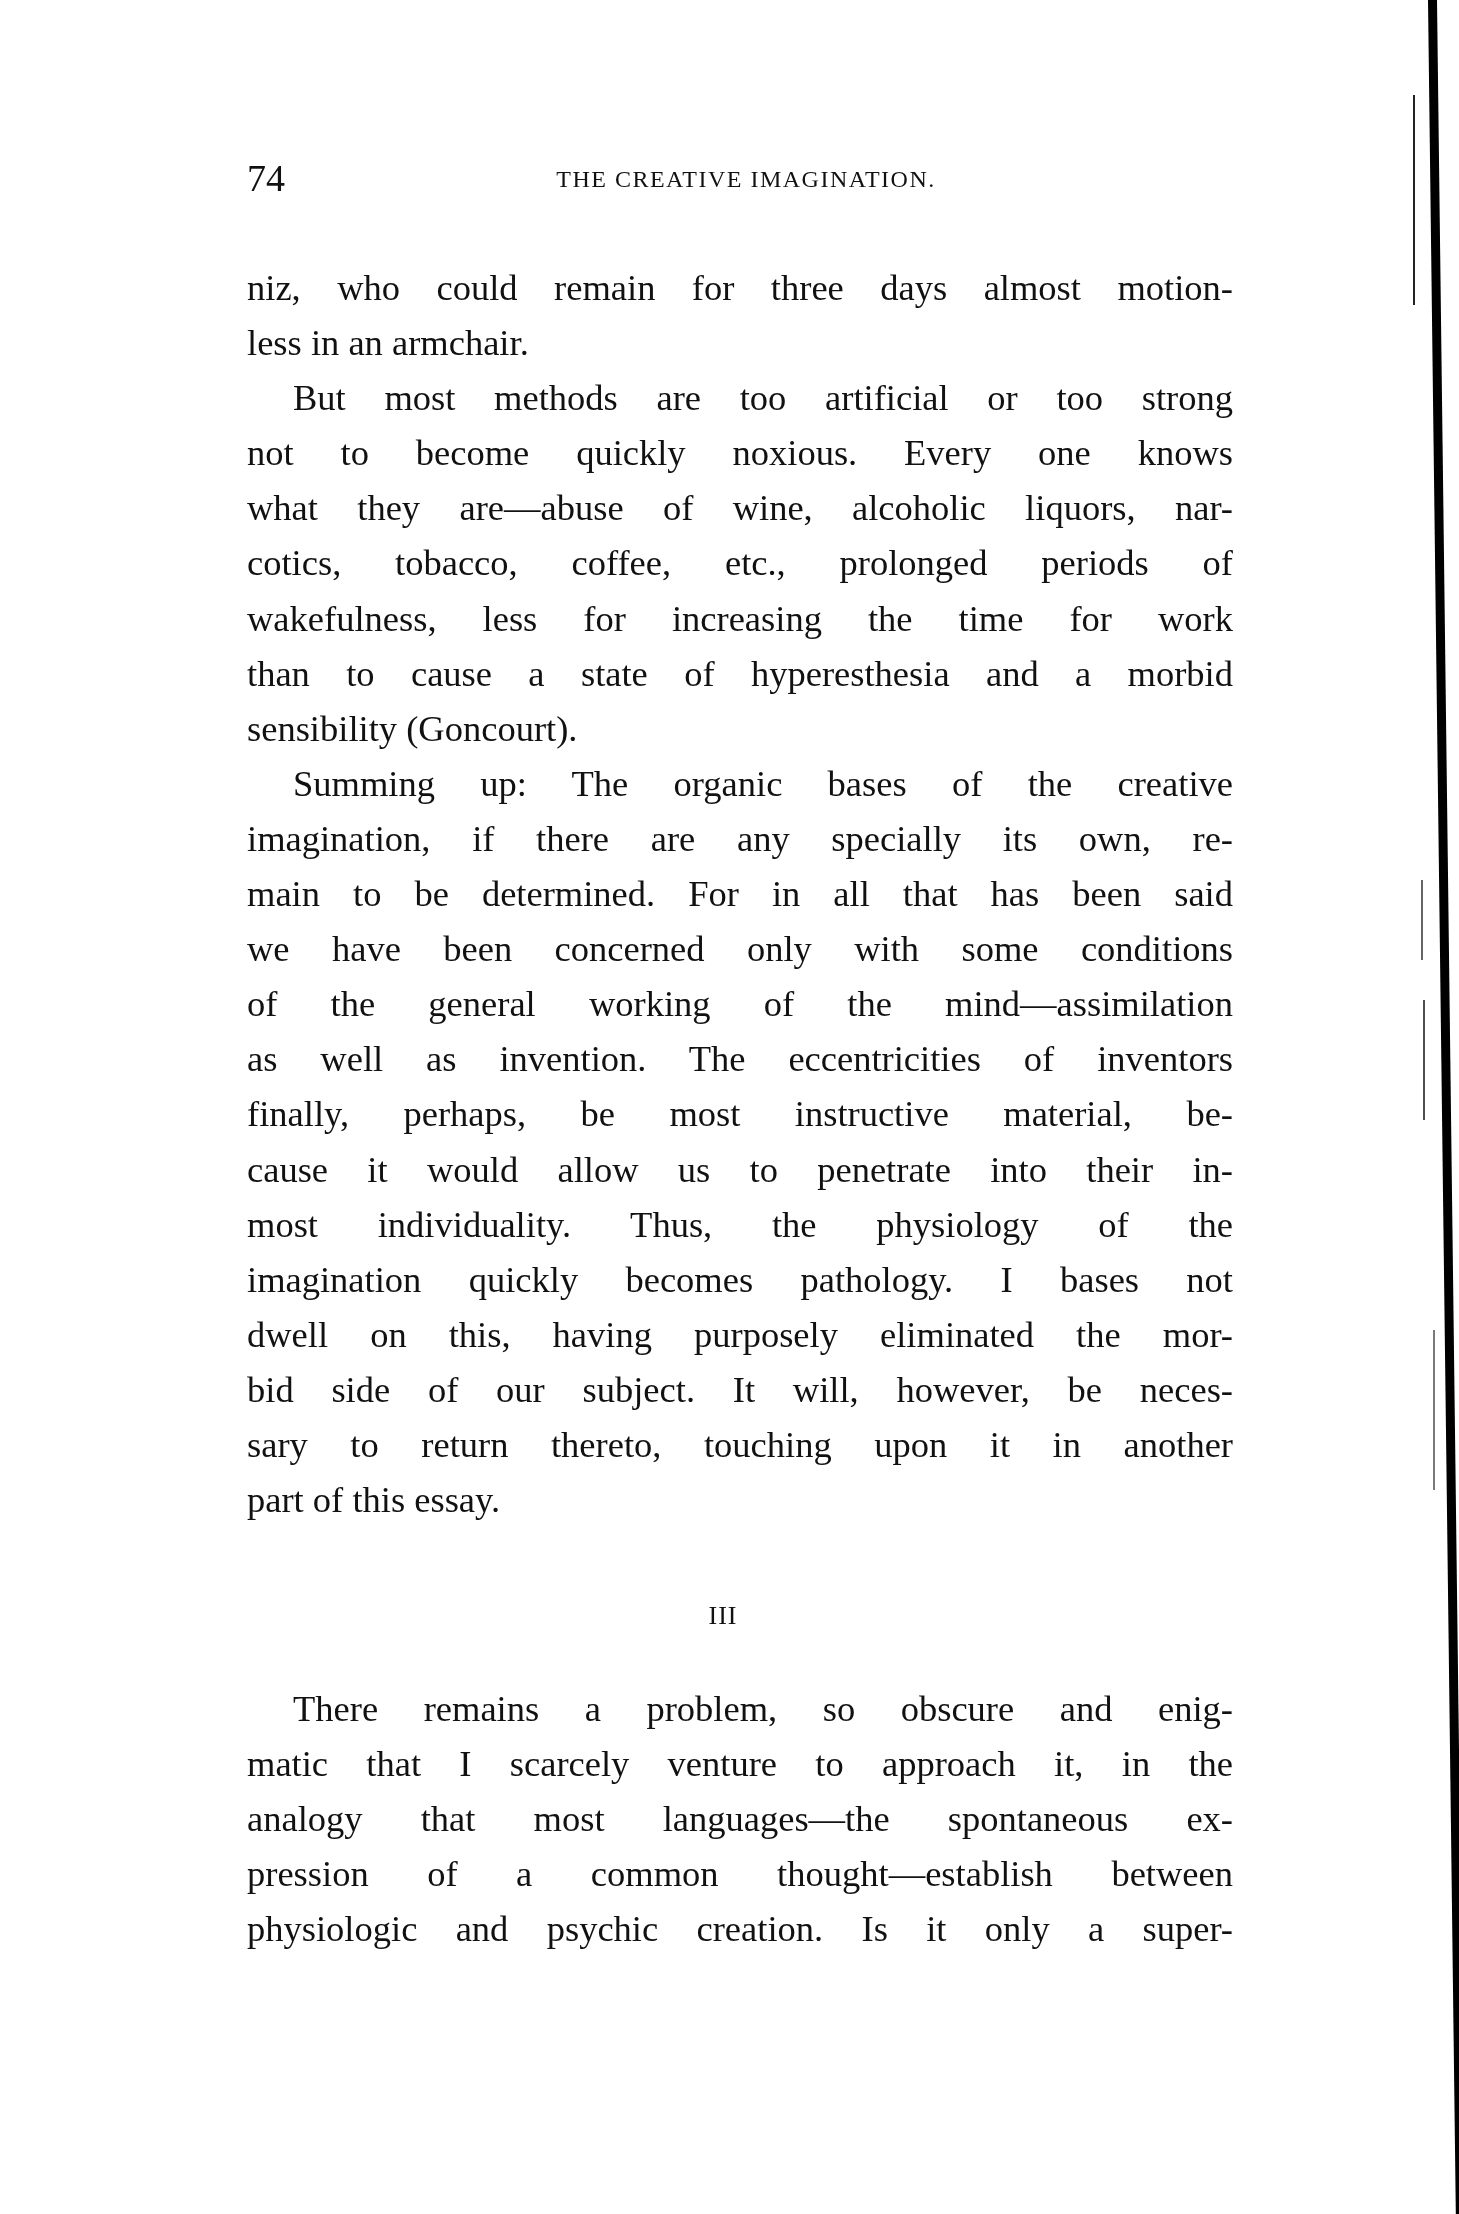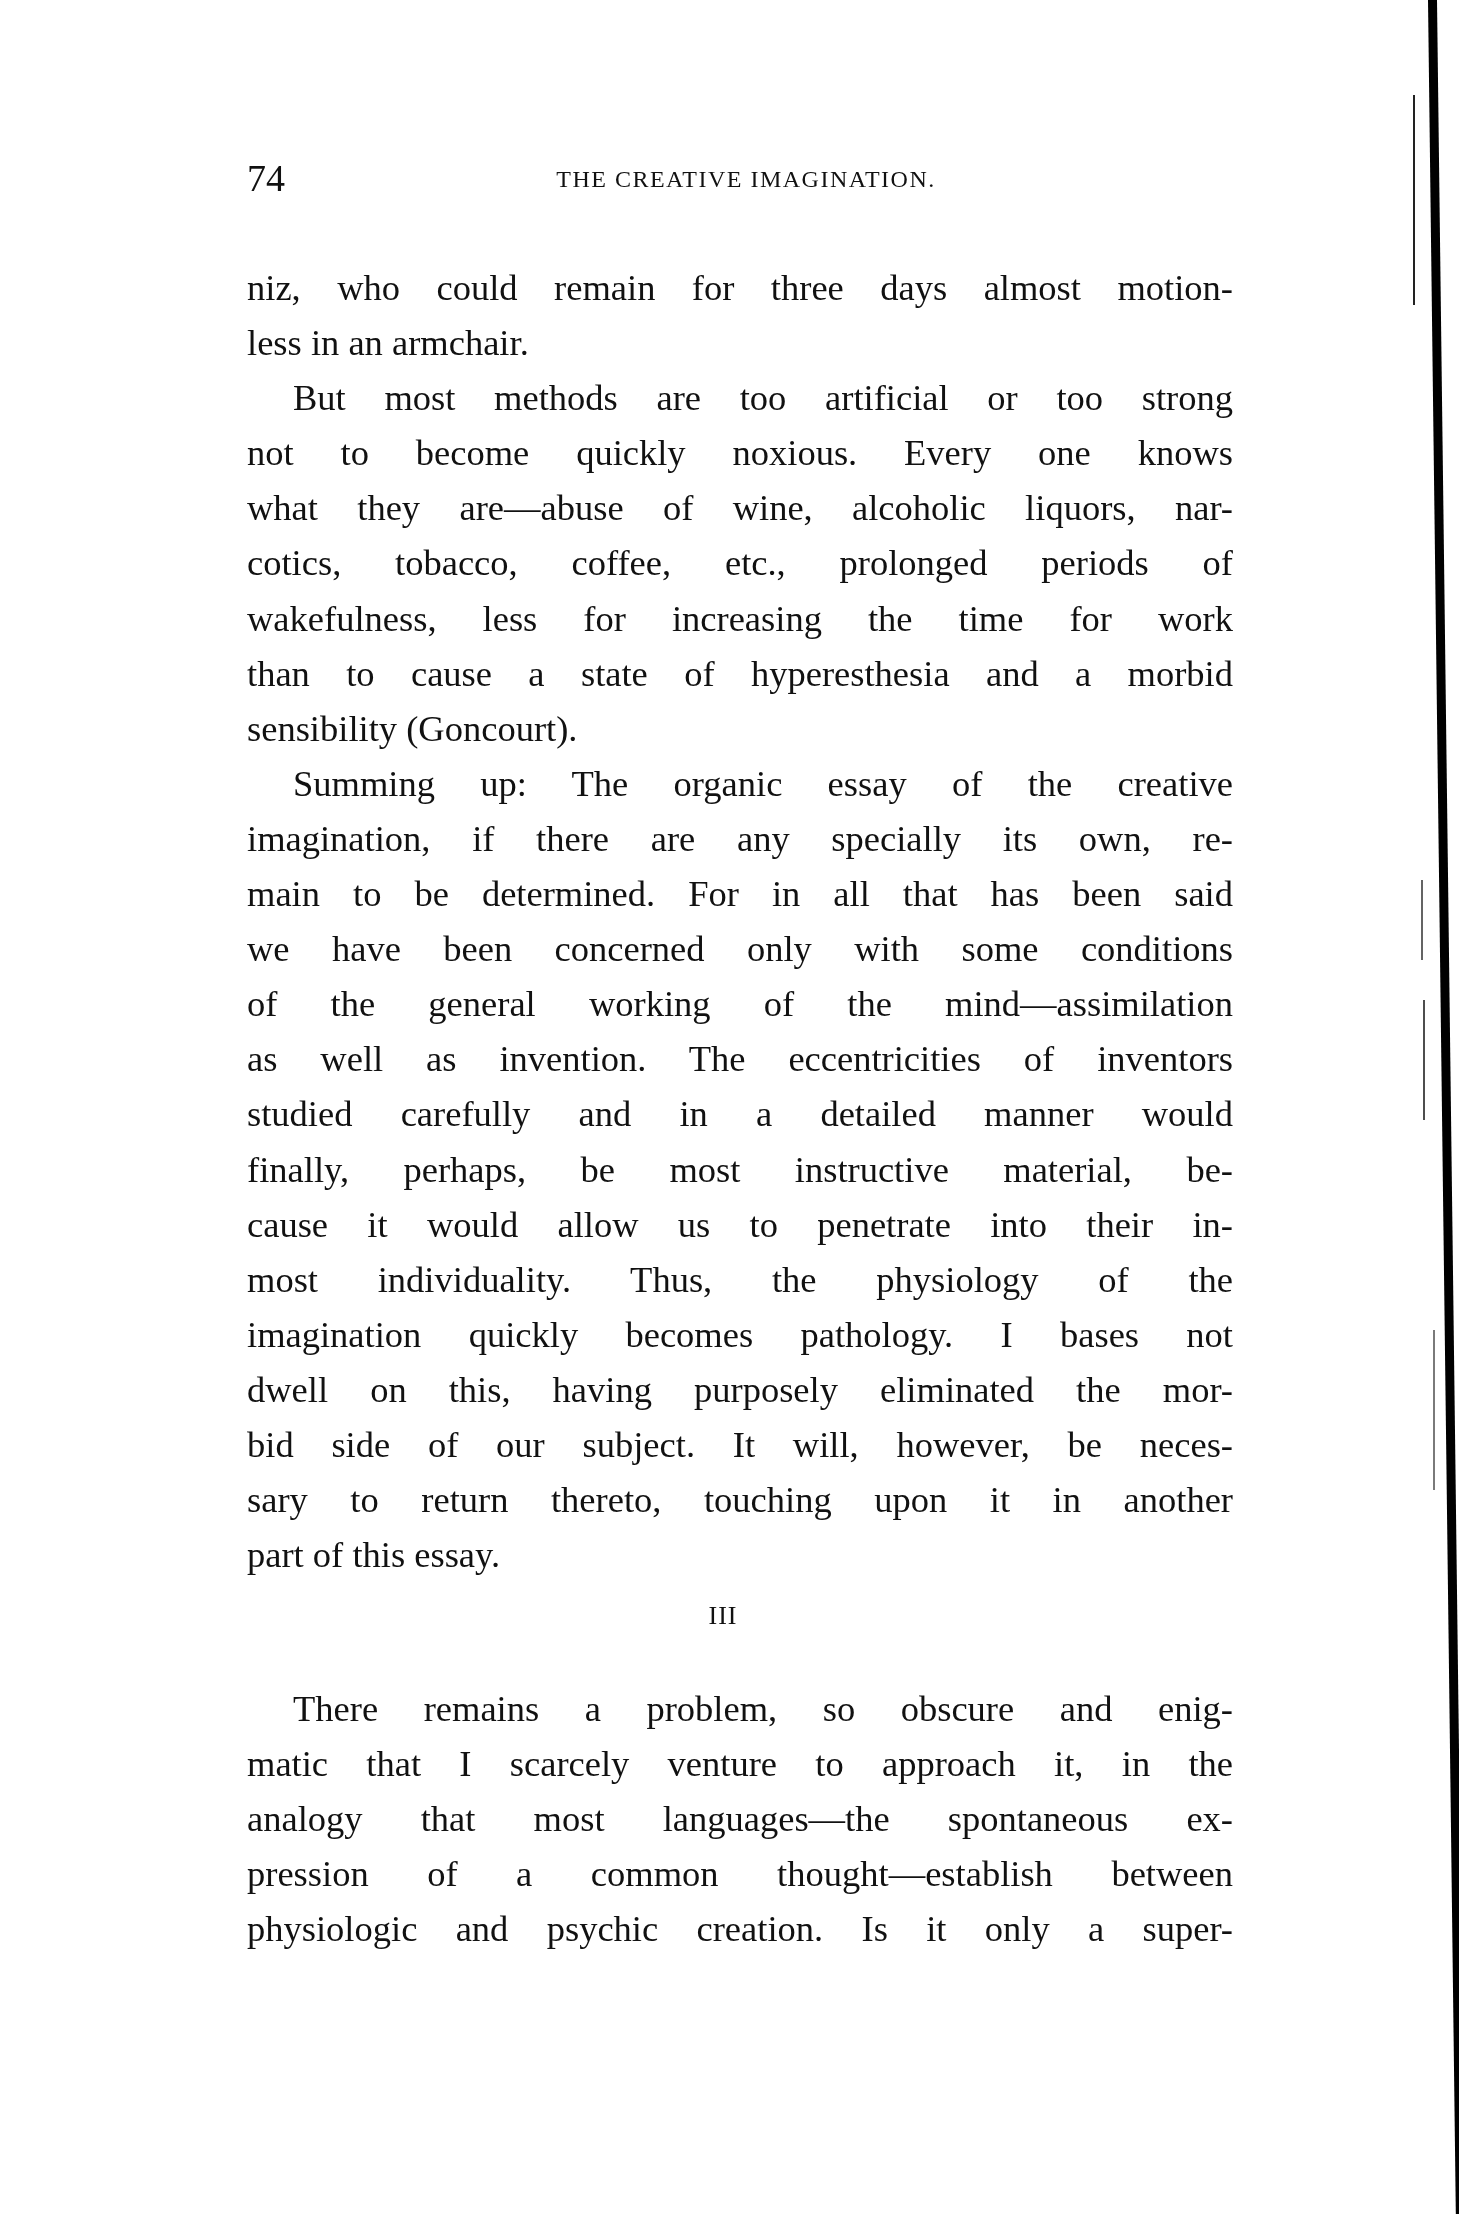--- a/index.html
+++ b/index.html
@@ -120,27 +120,26 @@
     <span class="line last">less in an armchair.</span>
 
     <span class="line indent">But most methods are too artificial or too strong</span>
     <span class="line">not to become quickly noxious.  Every one knows</span>
     <span class="line">what they are—abuse of wine, alcoholic liquors, nar-</span>
     <span class="line">cotics, tobacco, coffee, etc., prolonged periods of</span>
     <span class="line">wakefulness, less for increasing the time for work</span>
     <span class="line">than to cause a state of hyperesthesia and a morbid</span>
     <span class="line last">sensibility (Goncourt).</span>
 
-    <span class="line indent">Summing up:  The organic essay of the creative</span>
+    <span class="line indent">Summing up:  The organic bases of the creative</span>
     <span class="line">imagination, if there are any specially its own, re-</span>
     <span class="line">main to be determined.  For in all that has been said</span>
     <span class="line">we have been concerned only with some conditions</span>
     <span class="line">of the general working of the mind—assimilation</span>
     <span class="line">as well as invention.  The eccentricities of inventors</span>
-    <span class="line">studied carefully and in a detailed manner would</span>
     <span class="line">finally, perhaps, be most instructive material, be-</span>
     <span class="line">cause it would allow us to penetrate into their in-</span>
     <span class="line">most individuality.  Thus, the physiology of the</span>
     <span class="line">imagination quickly becomes pathology.  I bases not</span>
     <span class="line">dwell on this, having purposely eliminated the mor-</span>
     <span class="line">bid side of our subject.  It will, however, be neces-</span>
     <span class="line">sary to return thereto, touching upon it in another</span>
     <span class="line last">part of this essay.</span>
   </div>
 

